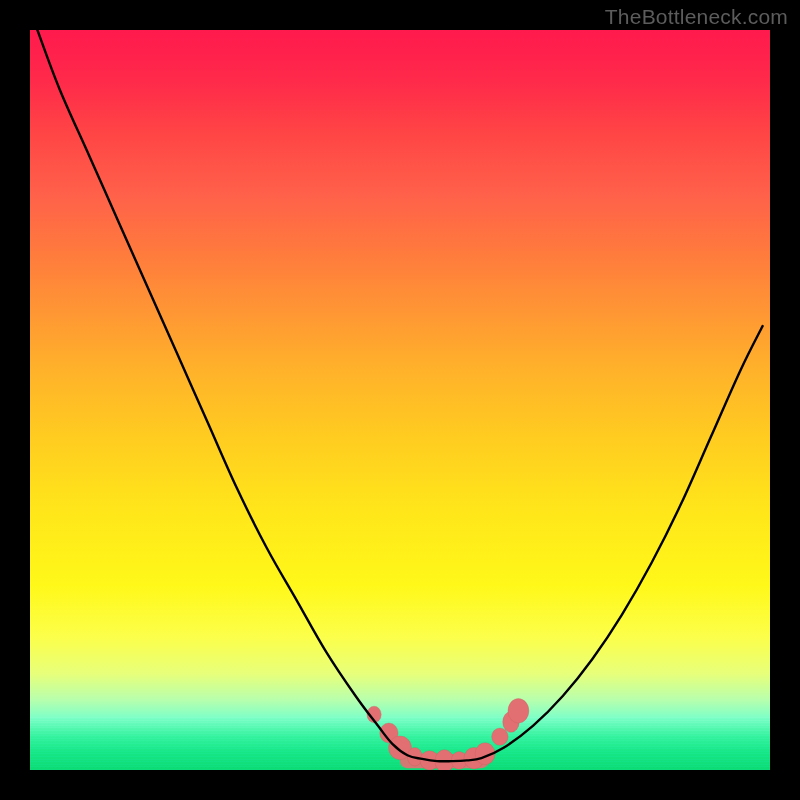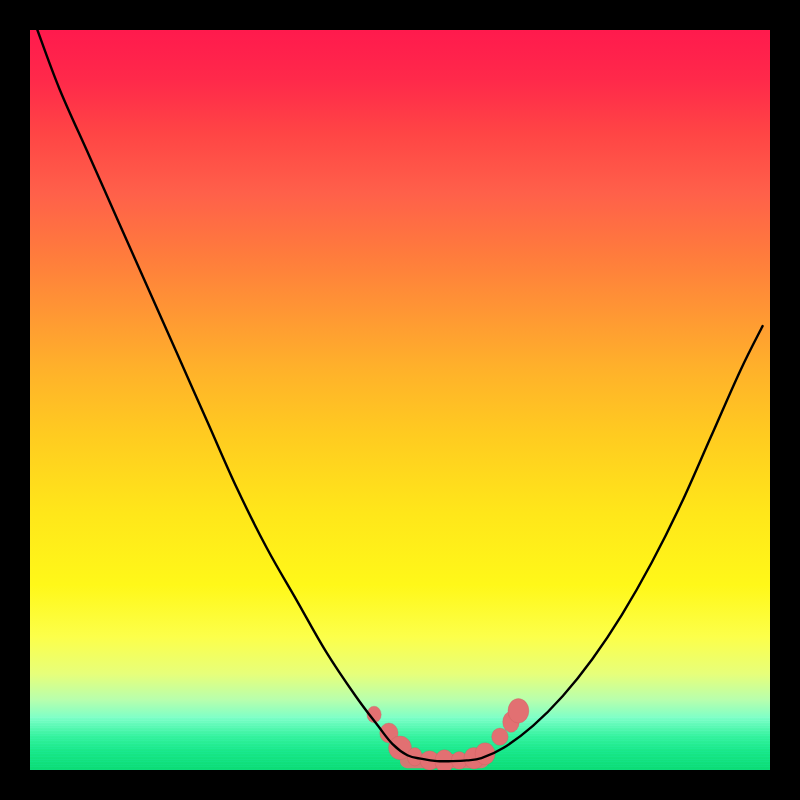--- a/index.html
+++ b/index.html
@@ -98,13 +98,14 @@
           <ellipse cx="58.000" cy="98.700" rx="1.068" ry="1.207" fill="#e27072" stroke="#bf5558" stroke-width="0.25" vector-effect="non-scaling-stroke"></ellipse>
           <ellipse cx="60.000" cy="98.400" rx="1.359" ry="1.453" fill="#e27072" stroke="#bf5558" stroke-width="0.25" vector-effect="non-scaling-stroke"></ellipse>
           <ellipse cx="61.500" cy="97.800" rx="1.351" ry="1.489" fill="#e27072" stroke="#bf5558" stroke-width="0.25" vector-effect="non-scaling-stroke"></ellipse>
           <ellipse cx="63.500" cy="95.500" rx="1.118" ry="1.164" fill="#e27072" stroke="#bf5558" stroke-width="0.25" vector-effect="non-scaling-stroke"></ellipse>
           <ellipse cx="65.000" cy="93.500" rx="1.126" ry="1.404" fill="#e27072" stroke="#bf5558" stroke-width="0.25" vector-effect="non-scaling-stroke"></ellipse>
           <ellipse cx="66.000" cy="92.000" rx="1.418" ry="1.658" fill="#e27072" stroke="#bf5558" stroke-width="0.25" vector-effect="non-scaling-stroke"></ellipse>
         </g>
       <path id="curve-path" fill="none" stroke-linecap="round" stroke-linejoin="round" vector-effect="non-scaling-stroke" d="M 1.000 0.000 C 1.540 1.440, 2.740 4.940, 4.000 8.000 C 5.260 11.060, 6.560 13.760, 8.000 17.000 C 9.440 20.240, 10.560 22.760, 12.000 26.000 C 13.440 29.240, 14.560 31.760, 16.000 35.000 C 17.440 38.240, 18.560 40.760, 20.000 44.000 C 21.440 47.240, 22.560 49.760, 24.000 53.000 C 25.440 56.240, 26.560 58.940, 28.000 62.000 C 29.440 65.060, 30.560 67.300, 32.000 70.000 C 33.440 72.700, 34.560 74.480, 36.000 77.000 C 37.440 79.520, 38.560 81.660, 40.000 84.000 C 41.440 86.340, 42.740 88.200, 44.000 90.000 C 45.260 91.800, 46.100 92.830, 47.000 94.000 C 47.900 95.170, 48.280 95.780, 49.000 96.500 C 49.720 97.220, 50.280 97.640, 51.000 98.000 C 51.720 98.360, 52.280 98.356, 53.000 98.500 C 53.720 98.644, 54.280 98.746, 55.000 98.800 C 55.720 98.854, 56.280 98.818, 57.000 98.800 C 57.720 98.782, 58.280 98.772, 59.000 98.700 C 59.720 98.628, 60.100 98.706, 61.000 98.400 C 61.900 98.094, 62.740 97.792, 64.000 97.000 C 65.260 96.208, 66.560 95.260, 68.000 94.000 C 69.440 92.740, 70.560 91.620, 72.000 90.000 C 73.440 88.380, 74.560 86.980, 76.000 85.000 C 77.440 83.020, 78.560 81.340, 80.000 79.000 C 81.440 76.660, 82.560 74.700, 84.000 72.000 C 85.440 69.300, 86.560 67.060, 88.000 64.000 C 89.440 60.940, 90.560 58.240, 92.000 55.000 C 93.440 51.760, 94.740 48.700, 96.000 46.000 C 97.260 43.300, 98.460 41.080, 99.000 40.000" stroke="#000000" stroke-width="2.4"></path>
     </svg>
   </div>
+  <div class="watermark">TheBottleneck.com</div>
 </div>
 
 </body></html>

